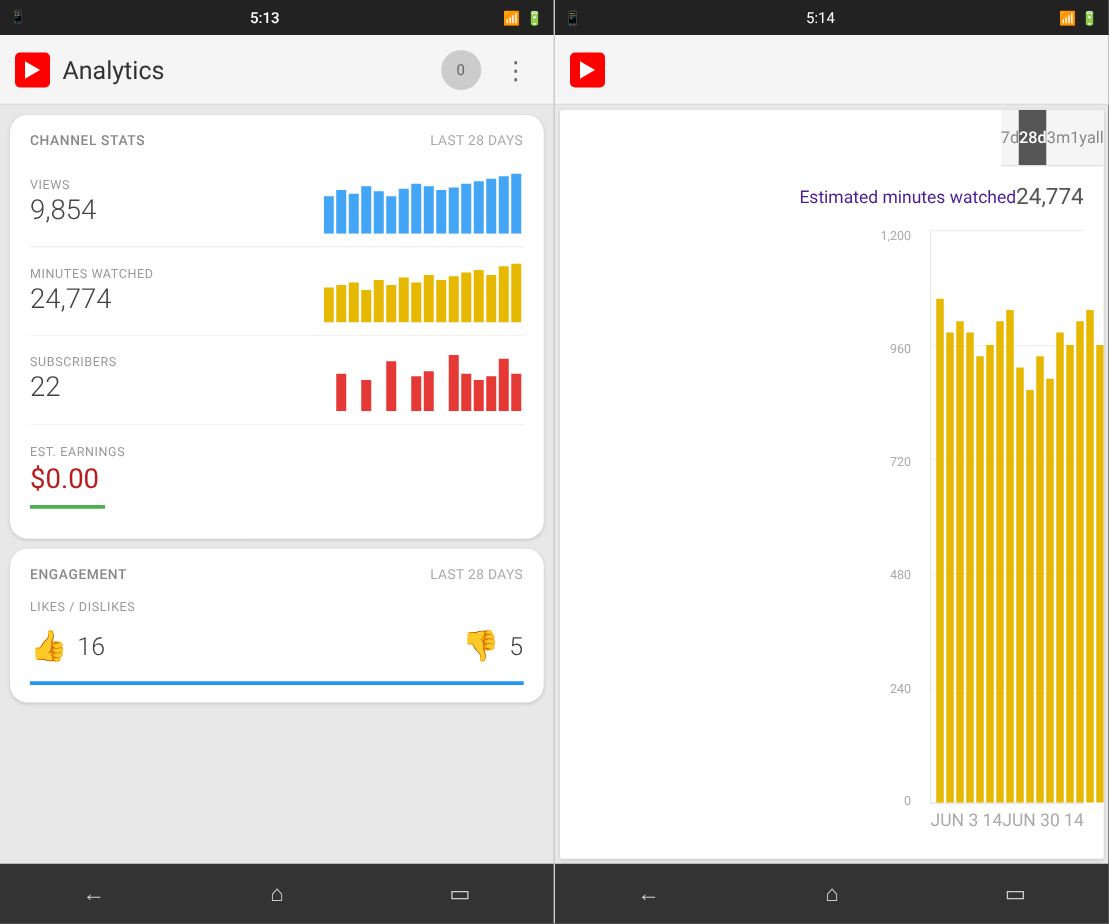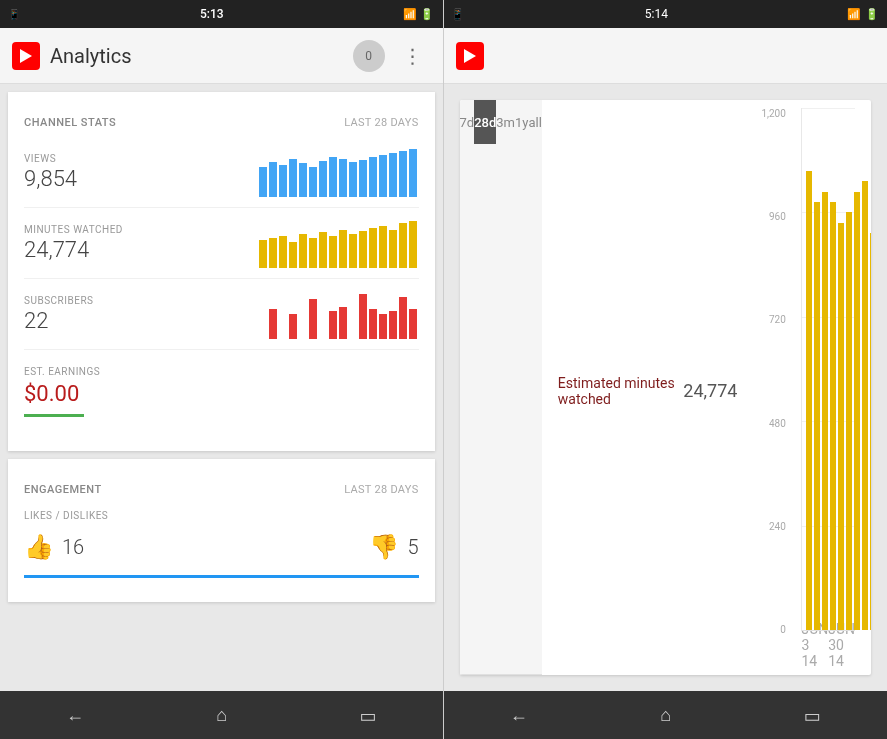--- a/index.html
+++ b/index.html
@@ -84,22 +84,22 @@
     .left-content {
       flex: 1;
       overflow-y: auto;
       background: #e8e8e8;
     }
 
     
     .card {
       background: #fff;
       margin: 8px;
-      border-radius: 0;
-      padding: 24px 16px;
+      border-radius: 14px;
+      padding: 14px 16px;
       box-shadow: 0 1px 3px rgba(0,0,0,0.15);
     }
 
     .card-header {
       display: flex;
       justify-content: space-between;
       align-items: center;
       margin-bottom: 8px;
     }
     .card-header-label {
@@ -191,26 +191,27 @@
       width: 444px;
       height: 739px;
       background: #e8e8e8;
       display: flex;
       flex-direction: column;
     }
 
     .details-content {
       flex: 1;
       background: #fff;
-      margin: 16px;
+      margin: 4px;
       border-radius: 2px;
       box-shadow: 0 1px 3px rgba(0,0,0,0.15);
       overflow: hidden;
       display: flex;
-      flex-direction: row;
+      flex-direction: column;
+      align-items: flex-end;
     }
 
     
     .time-tabs {
       display: flex;
       background: #f5f5f5;
       border-bottom: 1px solid #e0e0e0;
     }
     .time-tab {
       flex: 1;
@@ -229,21 +230,21 @@
       font-weight: 500;
     }
 
     
     .detail-header {
       display: flex;
       justify-content: space-between;
       align-items: center;
       padding: 14px 16px 8px;
     }
-    .detail-metric-label { font-size: 14px; color: #7f1d1d; }
+    .detail-metric-label { font-size: 14px; color: #4c1d95; }
     .detail-metric-value { font-size: 18px; color: #555; font-weight: 400; }
 
     
     .chart-area {
       flex: 1;
       padding: 8px 16px 16px 48px;
       position: relative;
     }
 
     .y-axis {

